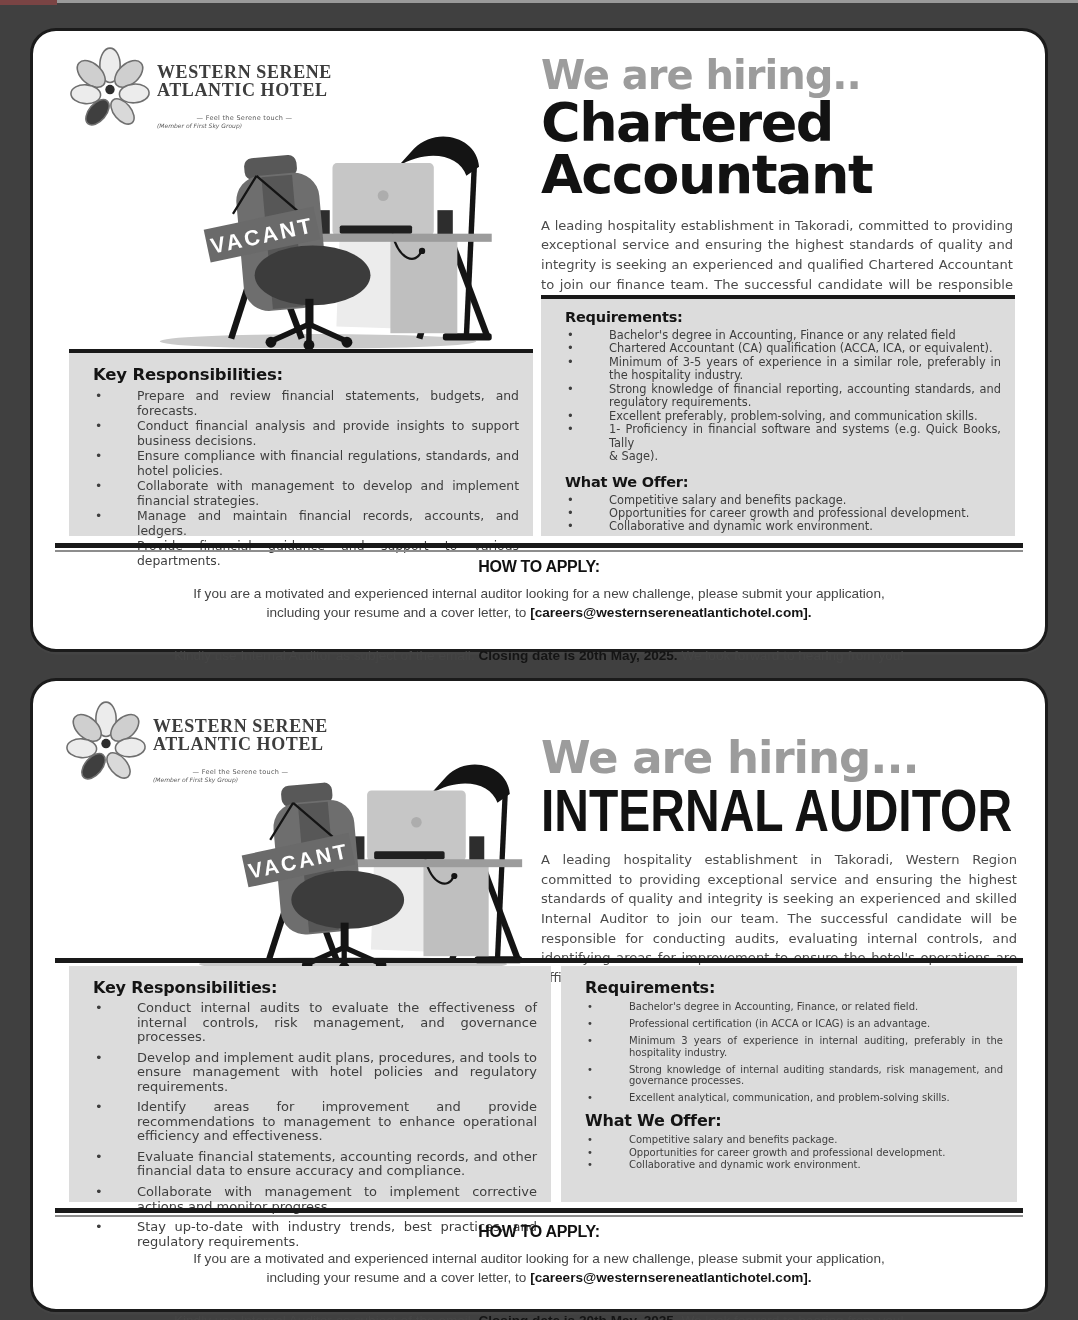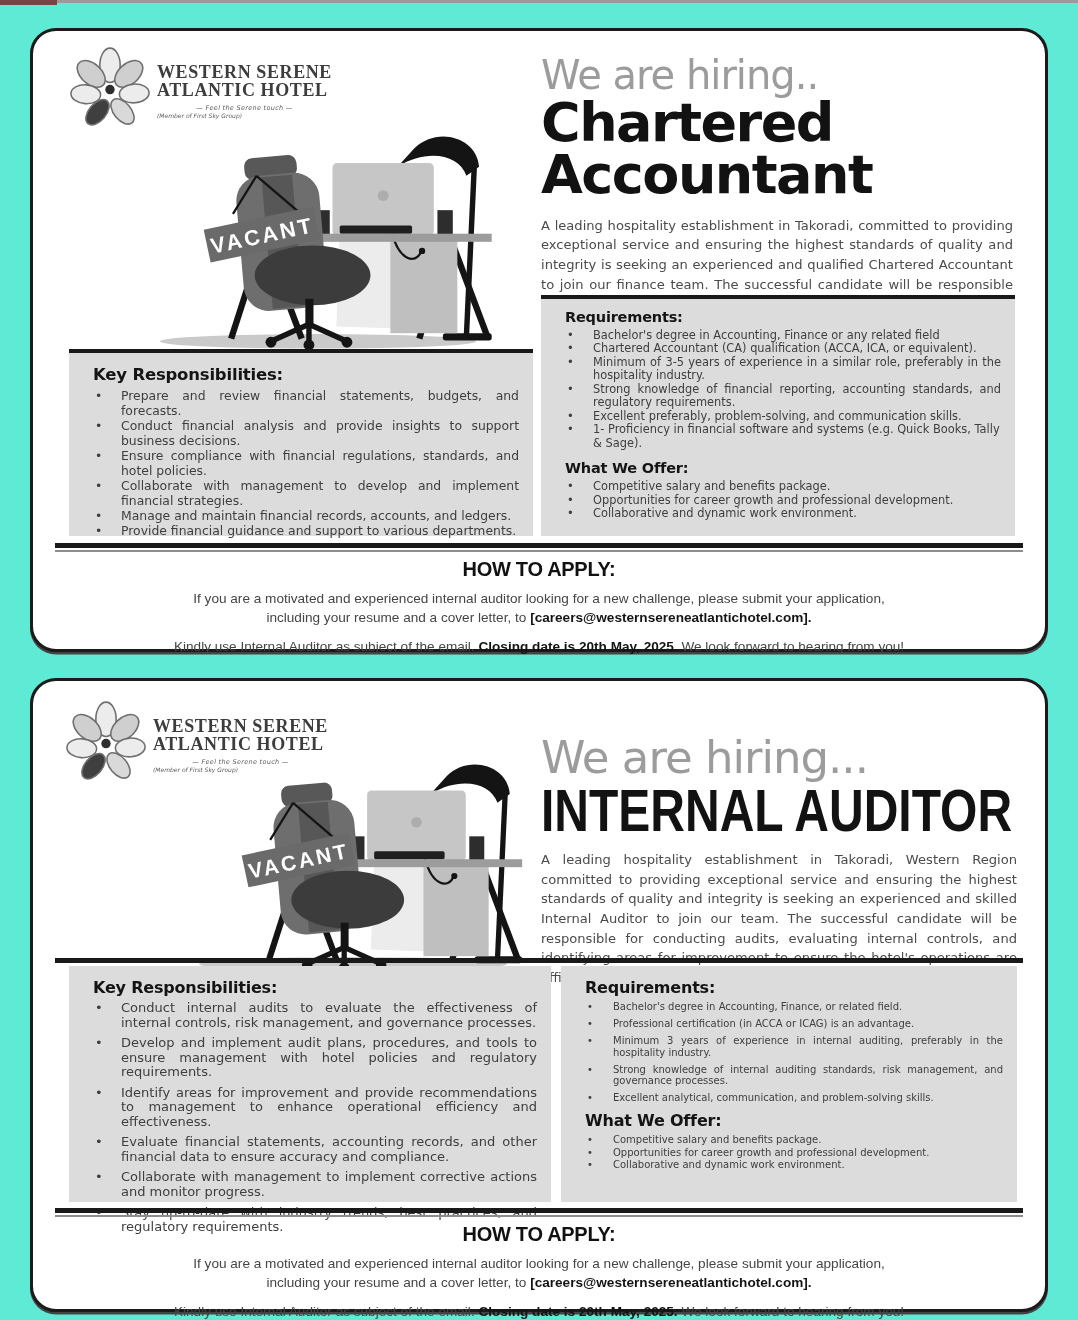--- a/index.html
+++ b/index.html
@@ -1,55 +1,55 @@
 <!DOCTYPE html>
 <html><head>
 <meta charset="utf-8">
 <style>
   html,body{margin:0;padding:0;background:#fff;}
-  #page{position:relative;width:1078px;height:1320px;background:#5eead4;overflow:hidden;
+  #page{position:relative;width:1078px;height:1320px;background:#404040;overflow:hidden;
         font-family:"DejaVu Sans","Liberation Sans",sans-serif;}
   
   .top-hairline{position:absolute;top:0;left:0;width:100%;height:3px;background:#9a9a9a;}
   .top-maroon{position:absolute;top:0;left:0;width:57px;height:5px;background:#7a4444;}
 
   .card{position:absolute;left:30px;width:1012px;border:3.5px solid #1b1b1b;border-radius:26px;
         background:#fff;box-shadow:0 2.5px 0 #444;}
   #card1{top:28px;height:618px;}
   #card2{top:678px;height:628px;}
 
   
   .logo{position:absolute;display:flex;align-items:flex-start;gap:4px;}
   .logo svg.flower{width:86px;height:86px;flex:0 0 auto;}
   .logo .lt{padding-top:18px;}
   .logo .lname{font-family:"Liberation Serif",serif;font-weight:700;color:#3d3d3d;
                font-size:18px;line-height:1.02;letter-spacing:.6px;white-space:nowrap;}
-  .logo .ltag1{font-size:6.5px;color:#5a5a5a;margin-top:4px;text-align:center;letter-spacing:.3px;font-style:italic;}
+  .logo .ltag1{font-size:6.5px;color:#5a5a5a;margin-top:14px;text-align:center;letter-spacing:.3px;}
   .logo .ltag2{font-size:6px;color:#5a5a5a;font-style:italic;text-align:left;}
 
   .illu{position:absolute;}
 
   
   .headline{position:absolute;}
-  .hiring{font-weight:normal;color:#9c9c9c;letter-spacing:-1px;line-height:1;}
+  .hiring{font-weight:bold;color:#9c9c9c;letter-spacing:-1px;line-height:1;}
   #card1 .hiring{font-size:40px;}
   #card2 .hiring{font-size:45px;}
   .job-title{color:#121212;font-weight:bold;letter-spacing:-1.5px;line-height:.97;margin-top:2px;}
   #card1 .job-title{font-size:54px;width:440px;}
   #card2 .job-title{font-family:"Liberation Sans",sans-serif;font-size:60px;letter-spacing:0;
         transform:scaleX(.80);transform-origin:left;white-space:nowrap;font-weight:bold;}
   .intro{margin-top:14px;font-size:13.1px;line-height:1.5;text-align:justify;color:#4b4b4b;}
   #card2 .intro{margin-top:10px;}
 
   
   .gbox{position:absolute;background:#dcdcdc;box-sizing:border-box;padding:10px 14px 8px 0;}
   .gbox.topline{border-top:4px solid #191919;}
   .gbox h3{margin:2px 0 4px 24px;color:#141414;letter-spacing:-.2px;}
   .gbox ul{list-style:none;margin:0;padding:0;}
-  .gbox li{position:relative;padding-left:52px;color:#3e3e3e;text-align:justify;white-space:pre-line;}
+  .gbox li{position:relative;padding-left:68px;color:#3e3e3e;text-align:justify;white-space:pre-line;}
   .gbox li::before{content:"\2022";position:absolute;left:26px;top:0;}
   
   #c1-resp h3{font-size:16.5px;}
   #c1-resp li{font-size:12.4px;line-height:1.21;margin-bottom:0;}
   
   #c1-req h3{font-size:14.5px;margin-top:0;}
   #c1-req li{font-size:11.4px;line-height:1.18;}
   #c1-req h3.offer{margin-top:10px;}
   
   #c2-resp h3,#c2-req h3{font-size:16px;}
@@ -57,25 +57,25 @@
   #c2-req li{font-size:10px;line-height:1.12;margin-bottom:6px;}
   #c2-req .offers li{margin-bottom:1px;}
   #c2-req h3.offer{margin-top:8px;}
 
   
   .rule{position:absolute;left:22px;right:22px;height:4.5px;background:#191919;}
   .rule.double::after{content:"";position:absolute;left:0;right:0;top:6.5px;height:2px;background:#8d8d8d;}
 
   
   .apply{position:absolute;left:0;right:0;text-align:center;color:#454545;}
-  .apply h2{margin:0 0 8px 0;font-size:20px;color:#111;letter-spacing:-.3px;
+  .apply h2{margin:0 0 8px 0;font-size:16px;color:#111;letter-spacing:-.3px;
             font-family:"Liberation Sans",sans-serif;font-weight:bold;}
   .apply p{margin:0 auto;font-family:"Liberation Sans",sans-serif;font-size:13.6px;line-height:1.4;}
   .apply .p1{max-width:710px;}
-  .apply .p2{margin-top:10px;max-width:860px;}
+  .apply .p2{margin-top:24px;max-width:860px;}
   .apply b{color:#141414;}
 </style>
 </head>
 <body>
 
 <svg width="0" height="0" style="position:absolute" aria-hidden="true">
   <defs>
     <symbol id="sym-flower" viewBox="0 0 110 110">
       <g stroke="#6f6f6f" stroke-width="2">
         <ellipse cx="55" cy="26" rx="13" ry="22" fill="#ececec"></ellipse>

